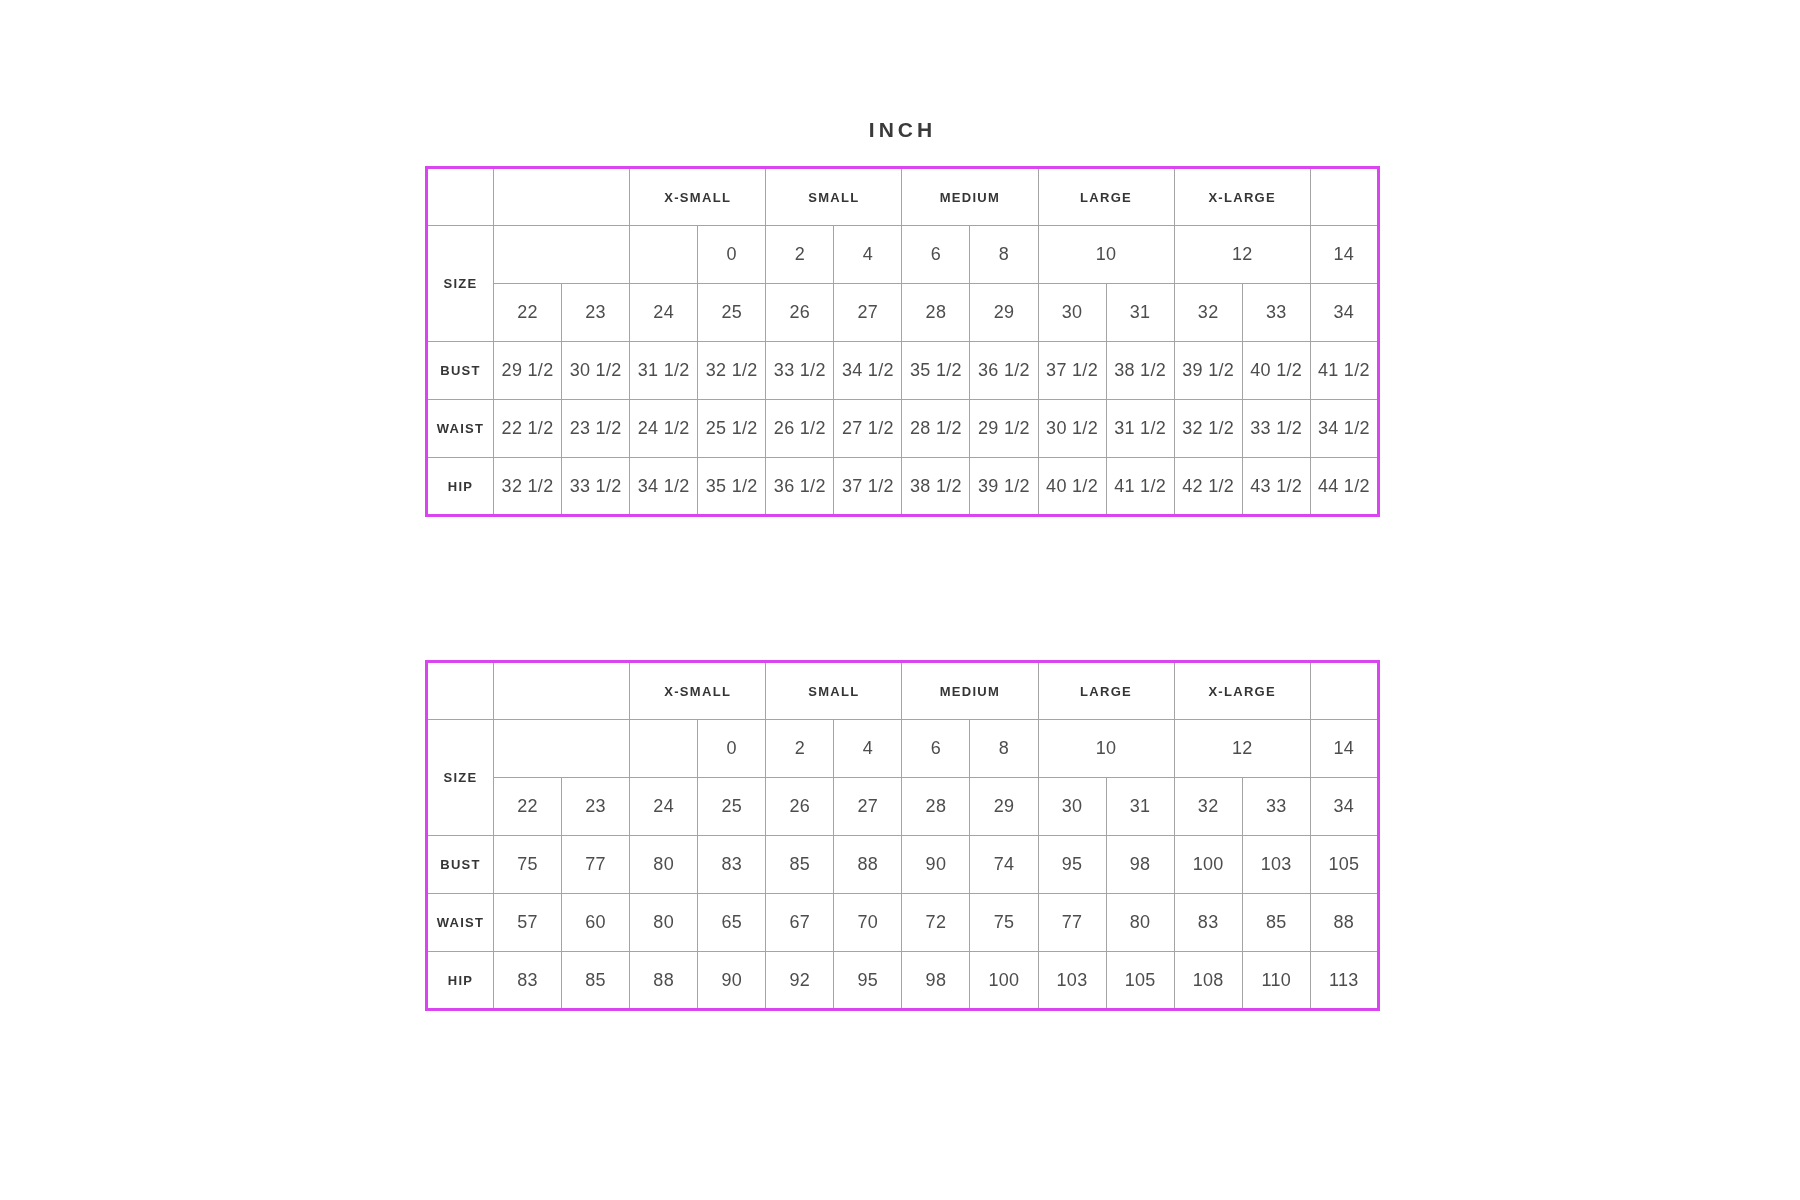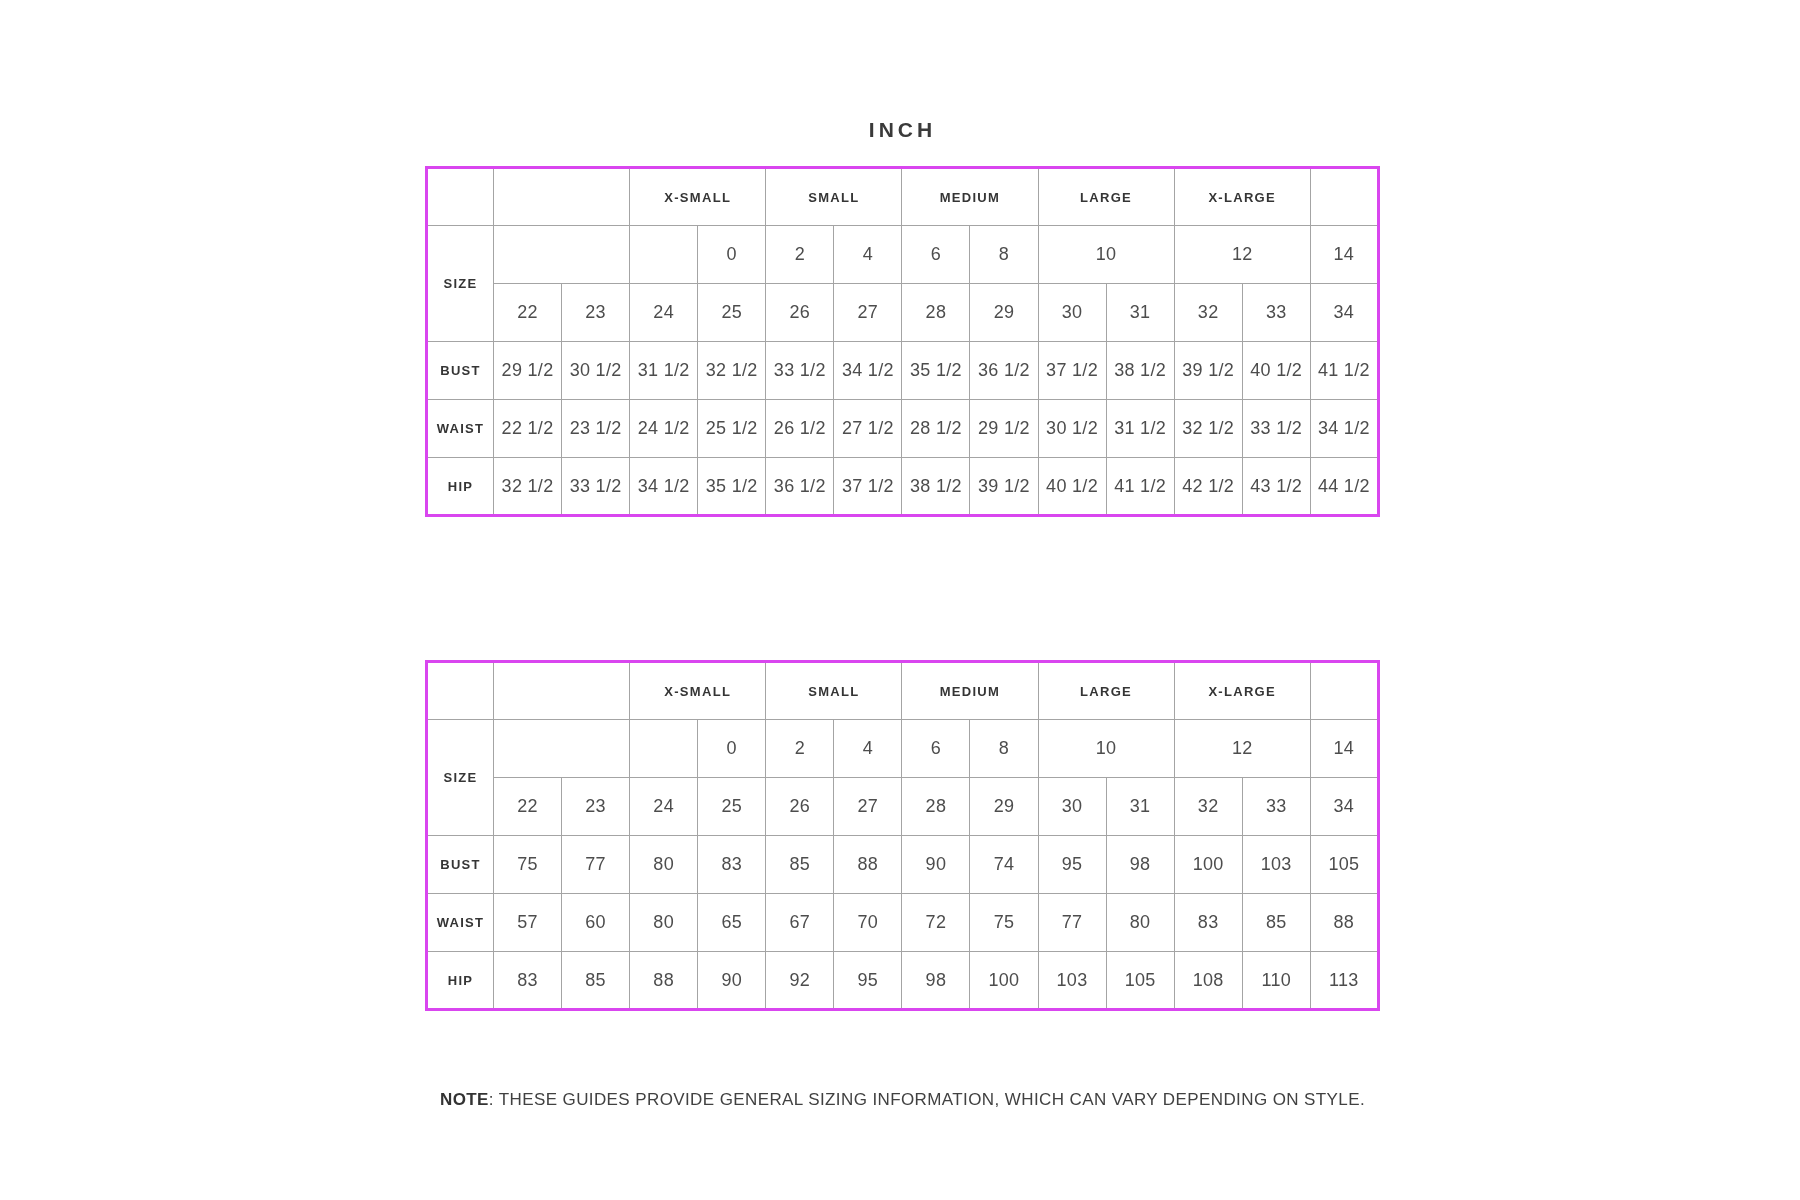--- a/index.html
+++ b/index.html
@@ -250,15 +250,14 @@
       <td>100</td>
       <td>103</td>
       <td>105</td>
       <td>108</td>
       <td>110</td>
       <td>113</td>
     </tr>
   </tbody>
     </table>
 
-  <p class="note"><b>NOTE</b><span>: THESE GUIDES PROVIDE GENERAL SIZING INFORMATION, WHICH CAN VARY DEPENDING ON STYLE.</span></p>
 
 </div>
 
 </body></html>

